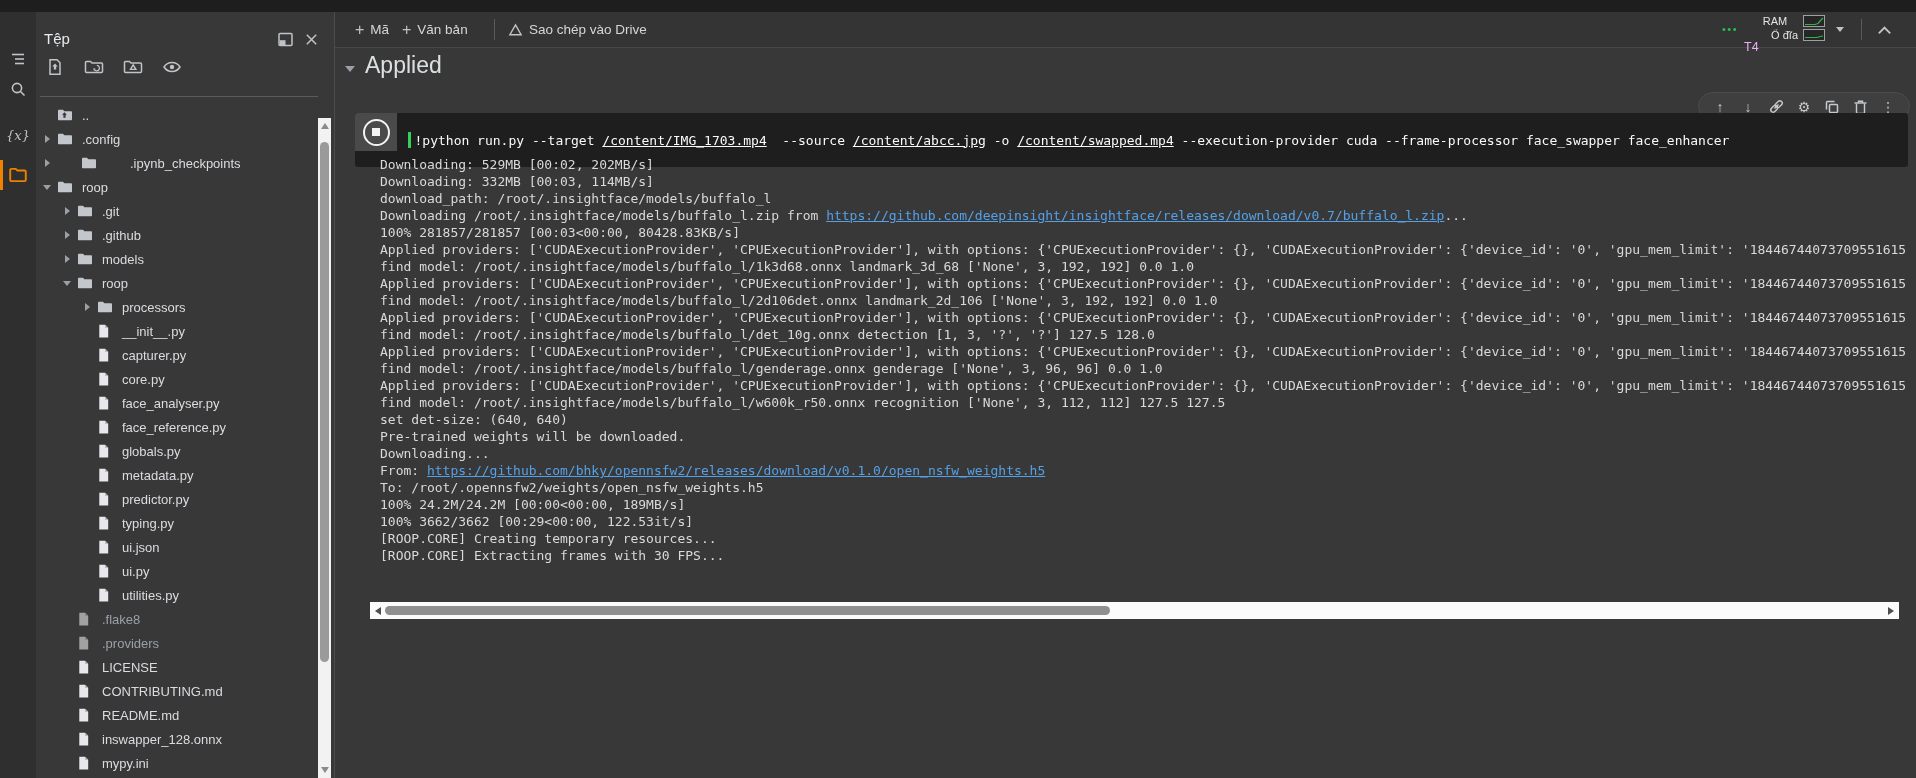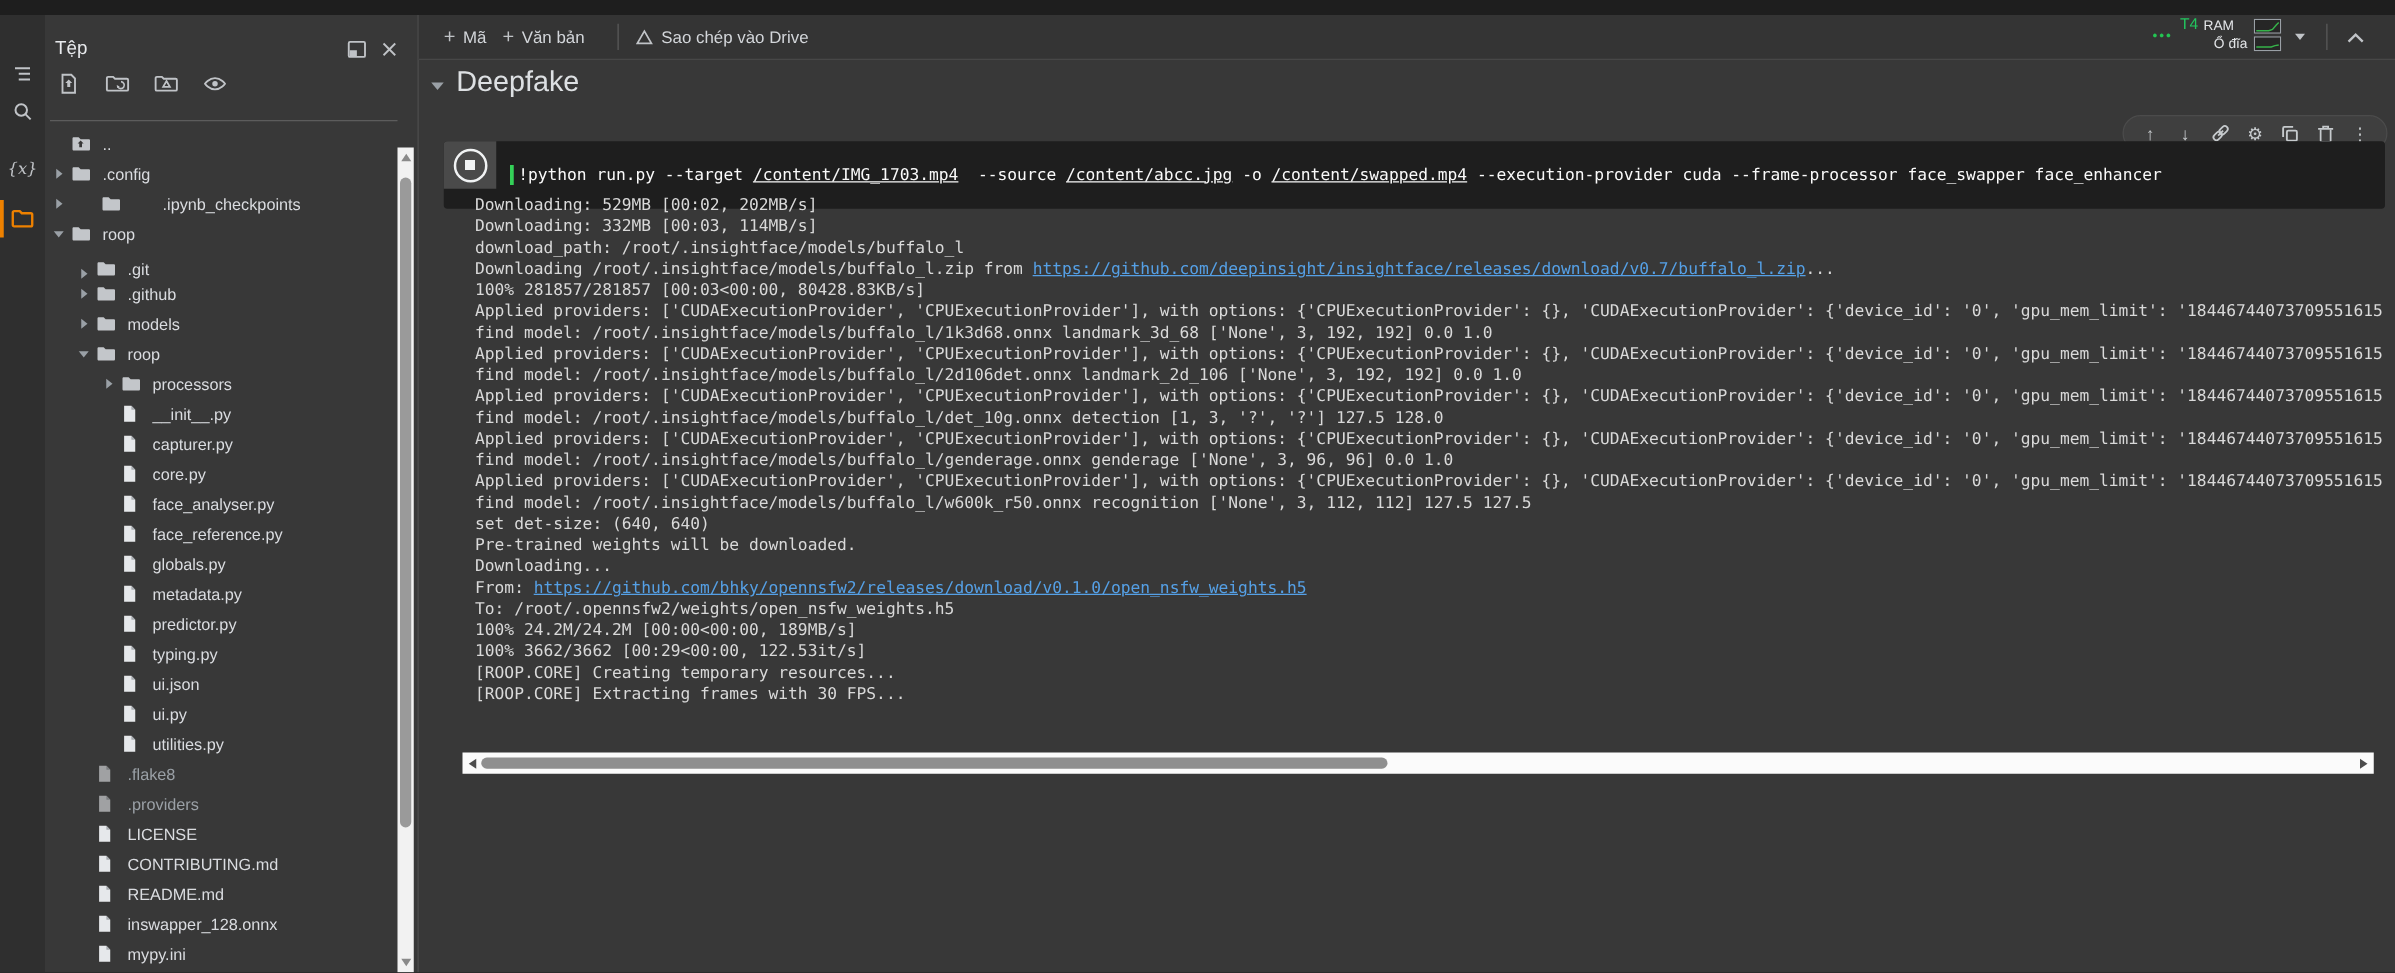--- a/index.html
+++ b/index.html
@@ -34,21 +34,21 @@
   .sscroll .up{position:absolute;top:5px;left:2.5px;width:0;height:0;border-bottom:6px solid #8a8a8a;border-left:4px solid transparent;border-right:4px solid transparent;}
   .sscroll .down{position:absolute;bottom:5px;left:2.5px;width:0;height:0;border-top:6px solid #8a8a8a;border-left:4px solid transparent;border-right:4px solid transparent;}
   .sscroll .thumb{position:absolute;left:2px;top:24px;width:9px;height:520px;background:#9a9a9a;border-radius:5px;cursor:pointer;}
   .v-divider{left:334px;top:12px;width:1px;height:766px;background:#4c4c4c;}
   
   .topbar{left:335px;top:12px;width:1581px;height:35px;background:#343434;border-bottom:1px solid #474747;}
   .tb-item{position:absolute;top:0;height:35px;display:flex;align-items:center;gap:6px;color:#d3d6da;font-size:13.5px;cursor:pointer;white-space:nowrap;}
   .plus{font-size:16px;color:#c0c3c6;line-height:1;}
   .tb-vdiv{position:absolute;top:7px;width:1px;height:21px;background:#5a5a5a;}
   .status-dots{position:absolute;top:11px;color:#23c552;font-size:11px;letter-spacing:1.5px;}
-  .status-t4{position:absolute;top:0;color:#22c55e;font-size:12.5px;}
+  .status-t4{position:absolute;top:28px;color:#f0abfc;font-size:12.5px;}
   .res-label{position:absolute;width:46px;text-align:right;font-size:11px;color:#e2e4e7;}
   .spark{position:absolute;}
   .caret-down{position:absolute;width:0;height:0;border-top:5px solid #c0c3c7;border-left:4.5px solid transparent;border-right:4.5px solid transparent;cursor:pointer;}
   
   .sec-caret{left:345px;top:66px;width:0;height:0;border-top:6px solid #9aa0a6;border-left:5px solid transparent;border-right:5px solid transparent;cursor:pointer;}
   .sec-title{left:365px;top:52px;font-size:23px;color:#dde0e3;}
   
   .cell-toolbar{left:1698px;top:92px;height:27px;background:#3f3f3f;border:1px solid #4b4b4b;border-radius:15px;display:flex;align-items:center;padding:0 9px;gap:4px;}
   .ct-btn{width:24px;height:24px;display:flex;align-items:center;justify-content:center;color:#c6cacd;font-size:14px;cursor:pointer;}
   .editor{left:355px;top:113px;width:1553px;height:54px;background:#1e1e1e;border-radius:3px;display:flex;}
@@ -182,21 +182,21 @@
         <span class="twisty">
           <span class="tw-open"></span>
         </span>
         <span class="t-icon">
           <svg width="17" height="16" viewBox="0 0 16 16">
             <path fill="#c3c6ca" d="M1.5 3.7c0-.55.45-1 1-1h3.9L8 4.3h6.5c.55 0 1 .45 1 1v7c0 .55-.45 1-1 1h-12c-.55 0-1-.45-1-1z"></path>
           </svg>
         </span>
         <span class="t-label">roop</span>
       </div>
-      <div class="tree-row" style="padding-left: 22px; align-items: flex-end;">
+      <div class="tree-row" style="padding-left: 22px;">
         <span class="twisty">
           <span class="tw-closed"></span>
         </span>
         <span class="t-icon">
           <svg width="17" height="16" viewBox="0 0 16 16">
             <path fill="#c3c6ca" d="M1.5 3.7c0-.55.45-1 1-1h3.9L8 4.3h6.5c.55 0 1 .45 1 1v7c0 .55-.45 1-1 1h-12c-.55 0-1-.45-1-1z"></path>
           </svg>
         </span>
         <span class="t-label">.git</span>
       </div>
@@ -480,21 +480,21 @@
     <div class="caret-down" style="left:1501px;top:15px;"></div>
     <div class="tb-vdiv" style="left:1526px;"></div>
     <div class="tb-item" style="left:1541px;">
       <svg width="17" height="12" viewBox="0 0 18 12">
           <polyline points="3,9.5 9,3.5 15,9.5" fill="none" stroke="#c0c3c7" stroke-width="2"></polyline>
         </svg>
     </div>
   </div>
 
   <div class="abs sec-caret"></div>
-  <div class="abs sec-title">Deepfake</div>
+  <div class="abs sec-title">Applied</div>
 
   <div class="abs cell-toolbar">
       <div class="ct-btn">↑</div>
       <div class="ct-btn">↓</div>
       <div class="ct-btn">
         <svg width="17" height="17" viewBox="0 0 18 18">
           <g fill="none" stroke="#c6cacd" stroke-width="1.5" transform="rotate(-45 9 9)">
             <rect x="1.5" y="6.5" width="8" height="5" rx="2.5"></rect>
             <rect x="8.5" y="6.5" width="8" height="5" rx="2.5"></rect>
             <line x1="6" y1="9" x2="12" y2="9"></line>

